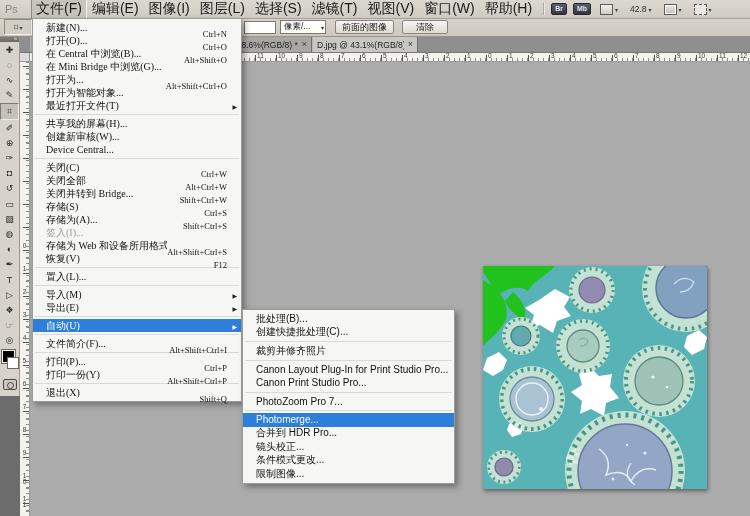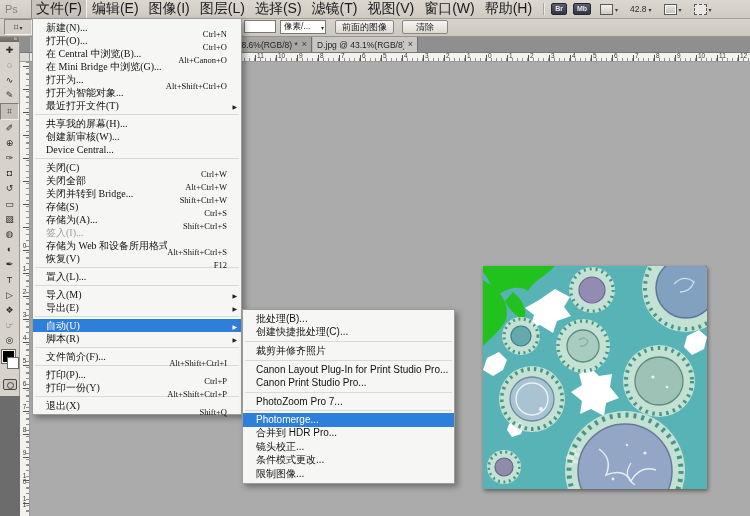--- a/index.html
+++ b/index.html
@@ -17,21 +17,21 @@
   .mb-appicon{font-size:7px;font-weight:bold;color:#e8e8ee;background:linear-gradient(#5a5f6e,#33363f);border:1px solid #23252c;border-radius:2px;padding:1px 3px;line-height:8px;}
   .mb-widget{display:flex;align-items:center;gap:2px;font-size:8.5px;color:#2f2f2f;padding:1px 2px;border:1px solid transparent;}
   .wicon{width:11px;height:9px;border:1px solid #5c5852;background:linear-gradient(#f2f1ee,#cfccc5);display:inline-block;}
   .wicon.grid{background:linear-gradient(#e9e8e4,#c4c1ba);box-shadow:inset 0 0 0 1px #fff, inset 3px 0 0 -2px #777, inset 0 3px 0 -2px #777;}
   .wicon.screenm{border-style:dashed;background:#e9e8e4;}
   .carat{font-size:6px;color:#3a3a3a;}
 
   
   .optionsbar{position:absolute;left:0;top:18px;right:0;height:18px;background:linear-gradient(#d9d5cd,#ccc8c0);border-bottom:1px solid #97938b;z-index:15;display:flex;align-items:center;}
   .tool-preset{margin-left:4px;width:26px;height:14px;border:1px solid;border-color:#8d897f #f3f1ed #f3f1ed #8d897f;background:#d2cec6;display:flex;align-items:center;justify-content:center;gap:1px;font-size:9px;color:#222;}
-  .opts-right{position:absolute;left:244px;top:2px;display:flex;align-items:flex-start;gap:0;}
+  .opts-right{position:absolute;left:244px;top:2px;display:flex;align-items:center;gap:0;}
   .opt-input{width:26px;height:11px;border:1px solid #7c786f;background:#fff;font-size:8px;padding:0 2px;}
   .opt-combo{margin-left:4px;width:40px;height:12px;border:1px solid #7c786f;background:#fdfdfc;display:flex;align-items:center;font-size:8.5px;color:#222;padding:0 1px 0 3px;justify-content:space-between;}
   .combo-arrow{font-size:6px;color:#333;}
   .opt-btn{margin-left:9px;height:14px;min-width:50px;font-size:9px;color:#1d1d1d;background:linear-gradient(#f6f5f3,#dedad3);border:1px solid #8b877e;border-radius:2px;padding:0 6px;font-family:inherit;}
   .opt-btn.btn-clear{margin-left:8px;min-width:46px;}
 
   
   .tabbar{position:absolute;left:20px;top:36px;right:0;height:16px;background:#8f8f8f;border-bottom:1px solid #787878;z-index:5;}
   .tab{position:absolute;top:1px;height:15px;display:flex;align-items:center;font-size:8.5px;color:#1f1f1f;border-right:1px solid #6f6f6f;border-left:1px solid #b5b5b5;overflow:hidden;white-space:nowrap;padding:0 4px;box-sizing:border-box;}
   .tab-0{left:10px;width:282px;background:#a9a7a4;justify-content:flex-end;}
@@ -316,21 +316,21 @@
       <div class="menu-row">
         <span class="mlabel">新建(N)...</span>
         <span class="mshort">Ctrl+N</span>
       </div>
       <div class="menu-row">
         <span class="mlabel">打开(O)...</span>
         <span class="mshort">Ctrl+O</span>
       </div>
       <div class="menu-row">
         <span class="mlabel">在 Central 中浏览(B)...</span>
-        <span class="mshort">Alt+Canon+O</span>
+        <span class="mshort">Alt+Shift+O</span>
       </div>
       <div class="menu-row">
         <span class="mlabel">在 Mini Bridge 中浏览(G)...</span>
       </div>
       <div class="menu-row">
         <span class="mlabel">打开为...</span>
         <span class="mshort">Alt+Shift+Ctrl+O</span>
       </div>
       <div class="menu-row">
         <span class="mlabel">打开为智能对象...</span>
@@ -392,24 +392,20 @@
       </div>
       <div class="menu-row">
         <span class="mlabel">导出(E)</span>
         <span class="marrow">▶</span>
       </div>
       <div class="menu-sep"></div>
       <div class="menu-row hl">
         <span class="mlabel">自动(U)</span>
         <span class="marrow">▶</span>
       </div>
-      <div class="menu-row">
-        <span class="mlabel">脚本(R)</span>
-        <span class="marrow">▶</span>
-      </div>
       <div class="menu-sep"></div>
       <div class="menu-row">
         <span class="mlabel">文件简介(F)...</span>
         <span class="mshort">Alt+Shift+Ctrl+I</span>
       </div>
       <div class="menu-sep"></div>
       <div class="menu-row">
         <span class="mlabel">打印(P)...</span>
         <span class="mshort">Ctrl+P</span>
       </div>

